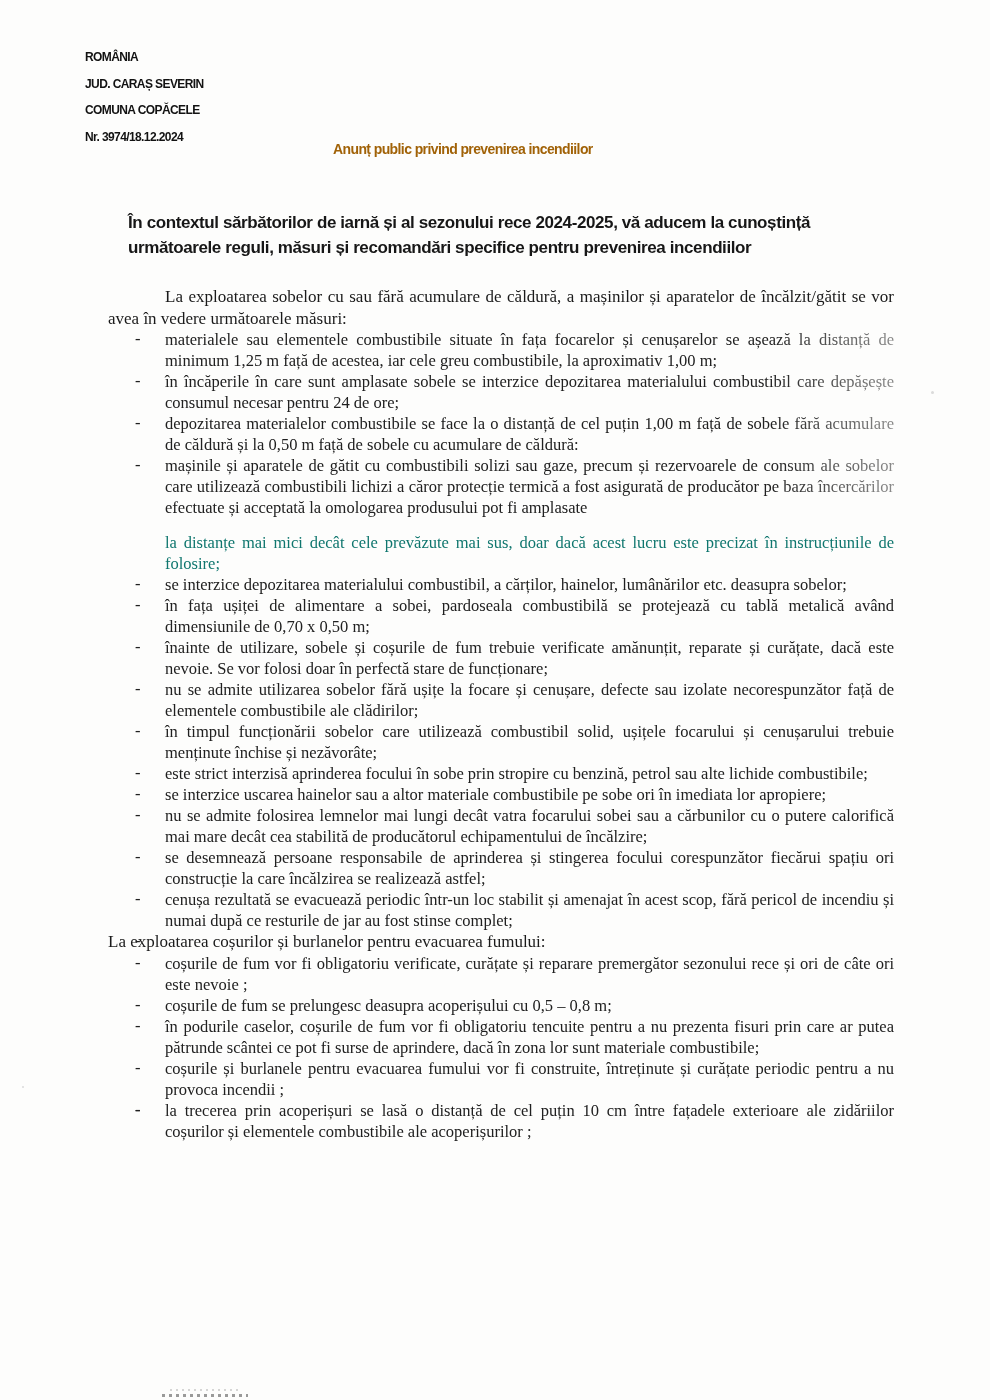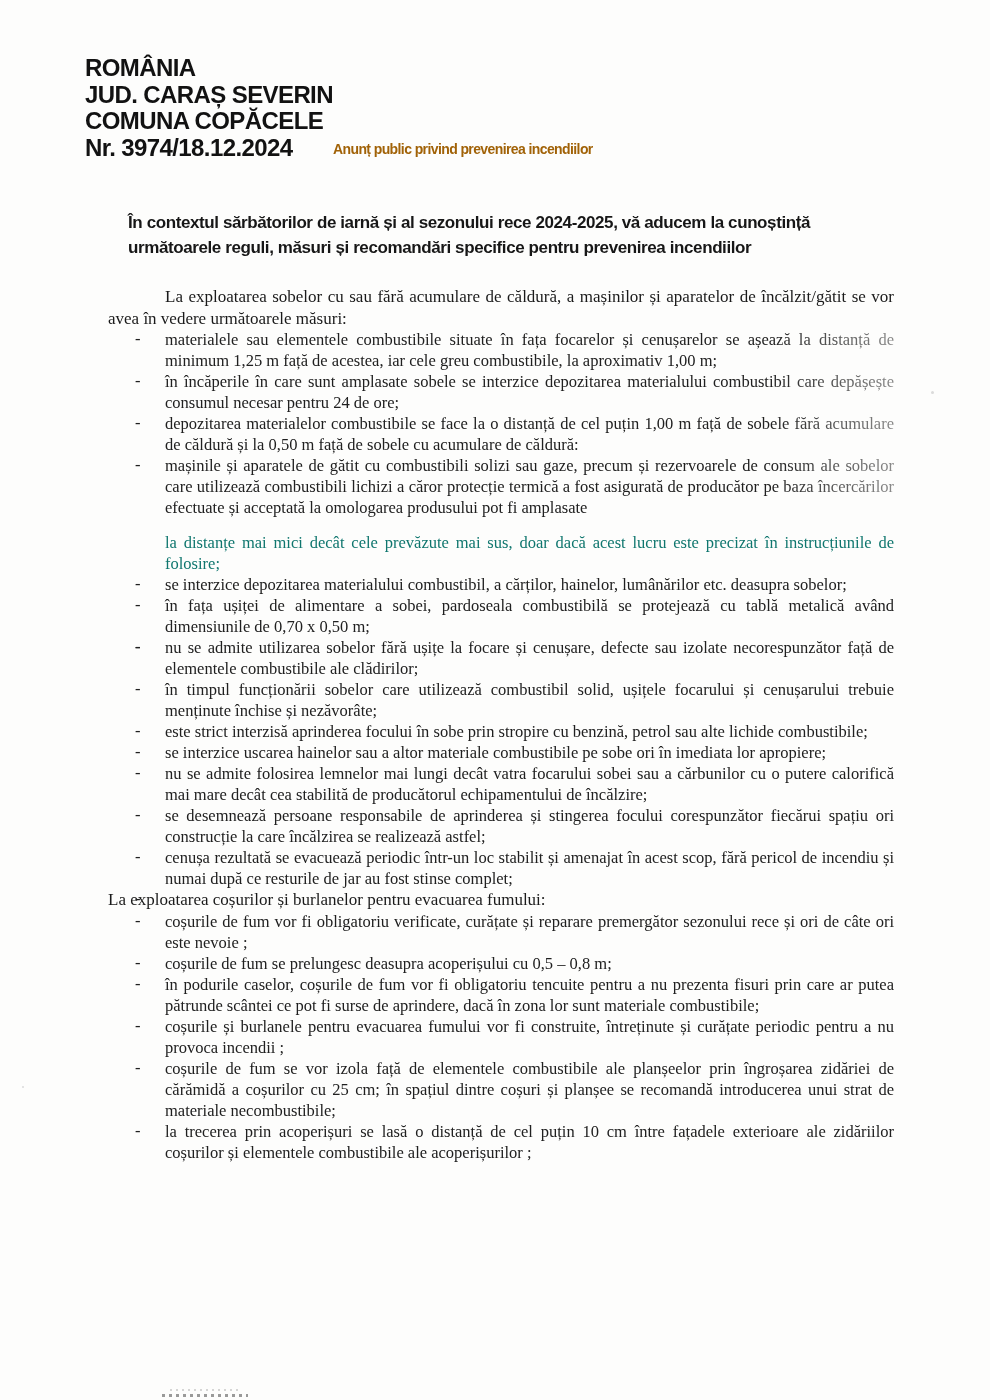--- a/index.html
+++ b/index.html
@@ -2,23 +2,23 @@
 <html><head>
 <meta charset="utf-8">
 <style>
   html,body{margin:0;padding:0;background:#d9d9d9;}
   .page{
     position:relative;width:990px;height:1400px;background:#fdfdfc;
     overflow:hidden;color:#1d1d1d;
     font-family:"Liberation Serif", serif;
   }
   .letterhead{
-    position:absolute;left:85px;top:55px;
+    position:absolute;left:85px;top:44px;
     font-family:"Liberation Sans", sans-serif;
-    font-weight:bold;font-size:24px;line-height:26.5px;
+    font-weight:bold;font-size:12px;line-height:26.5px;
     letter-spacing:-0.6px;color:#121212;white-space:nowrap;
   }
   .doc-title{
     position:absolute;left:333px;top:141px;
     font-family:"Liberation Sans", sans-serif;
     font-weight:bold;font-size:14px;letter-spacing:-0.6px;color:#a16207;
     white-space:nowrap;
   }
   .content{position:absolute;left:108px;top:210px;width:786px;}
   .intro{
@@ -105,20 +105,21 @@
       <li class="rule">
         <span class="dash">-</span>
         <span>se interzice depozitarea materialului combustibil, a cărților, hainelor, lumânărilor etc. deasupra sobelor;</span>
       </li>
       <li class="rule">
         <span class="dash">-</span>
         <span>în fața ușiței de alimentare a sobei, pardoseala combustibilă se protejează cu tablă metalică având dimensiunile de 0,70 x 0,50 m;</span>
       </li>
       <li class="rule">
         <span class="dash">-</span>
+        <span>înainte de utilizare, sobele și coșurile de fum trebuie verificate amănunțit, reparate și curățate, dacă este nevoie. Se vor folosi doar în perfectă stare de funcționare;</span>
       </li>
       <li class="rule">
         <span class="dash">-</span>
         <span>nu se admite utilizarea sobelor fără ușițe la focare și cenușare, defecte sau izolate necorespunzător față de elementele combustibile ale clădirilor;</span>
       </li>
       <li class="rule">
         <span class="dash">-</span>
         <span>în timpul funcționării sobelor care utilizează combustibil solid, ușițele focarului și cenușarului trebuie menținute închise și nezăvorâte;</span>
       </li>
       <li class="rule">
@@ -160,21 +161,20 @@
       <li class="rule">
         <span class="dash">-</span>
         <span>în podurile caselor, coșurile de fum vor fi obligatoriu tencuite pentru a nu prezenta fisuri prin care ar putea pătrunde scântei ce pot fi surse de aprindere, dacă în zona lor sunt materiale combustibile;</span>
       </li>
       <li class="rule">
         <span class="dash">-</span>
         <span>coșurile și burlanele pentru evacuarea fumului vor fi construite, întreținute și curățate periodic pentru a nu provoca incendii ;</span>
       </li>
       <li class="rule">
         <span class="dash">-</span>
-        <span>coșurile de fum se vor izola față de elementele combustibile ale planșeelor prin îngroșarea zidăriei de cărămidă a coșurilor cu 25 cm; în spațiul dintre coșuri și planșee se recomandă introducerea unui strat de materiale necombustibile;</span>
       </li>
       <li class="rule">
         <span class="dash">-</span>
         <span>la trecerea prin acoperișuri se lasă o distanță de cel puțin 10 cm între fațadele exterioare ale zidăriilor coșurilor și elementele combustibile ale acoperișurilor ;</span>
       </li>
     </ul>
 
   </div>
 
   <div class="right-fade"></div>

